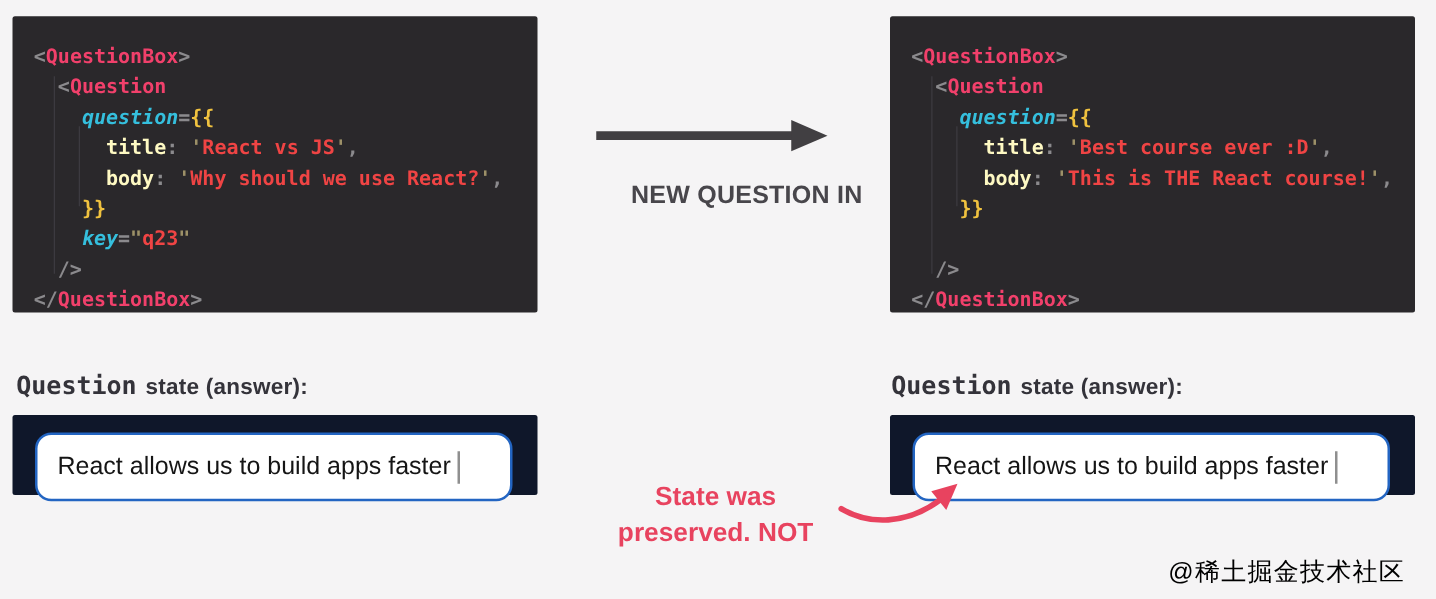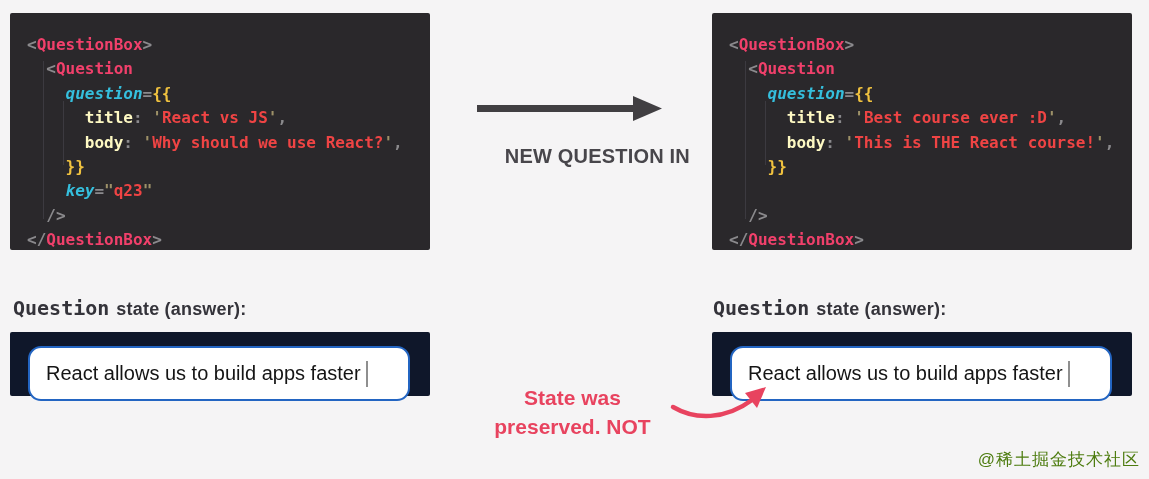--- a/index.html
+++ b/index.html
@@ -69,21 +69,21 @@
   
   .annotation{
     position:absolute;left:455px;top:363px;width:235px;
     text-align:center;font-size:21px;line-height:29px;font-weight:700;
     color:#e8435f;
     margin-top:20px;
   }
   .red-arrow-svg{position:absolute;left:660px;top:378px;}
   
   .watermark{
-    position:absolute;right:9px;bottom:8px;font-size:17px;color:#4d7c0f;
+    position:absolute;right:25px;bottom:8px;font-size:20px;color:#000000;
     letter-spacing:1px;
   }
 </style>
 </head>
 <body>
 
 <div class="code-block left">
   <div class="indent-guide guide-1"></div>
   <div class="indent-guide guide-2"></div>
   <pre class="code-pre"><div class="code-line"><span class="tk-pun">&lt;</span><span class="tk-tag">QuestionBox</span><span class="tk-pun">&gt;</span></div><div class="code-line"><span class="tk-sp">  </span><span class="tk-pun">&lt;</span><span class="tk-tag">Question</span></div><div class="code-line"><span class="tk-sp">    </span><span class="tk-attr">question</span><span class="tk-pun">=</span><span class="tk-brace">{{</span></div><div class="code-line"><span class="tk-sp">      </span><span class="tk-prop">title</span><span class="tk-pun">: </span><span class="tk-quo">'</span><span class="tk-str">React vs JS</span><span class="tk-quo">'</span><span class="tk-pun">,</span></div><div class="code-line"><span class="tk-sp">      </span><span class="tk-prop">body</span><span class="tk-pun">: </span><span class="tk-quo">'</span><span class="tk-str">Why should we use React?</span><span class="tk-quo">'</span><span class="tk-pun">,</span></div><div class="code-line"><span class="tk-sp">    </span><span class="tk-brace">}}</span></div><div class="code-line"><span class="tk-sp">    </span><span class="tk-attr">key</span><span class="tk-pun">=</span><span class="tk-quo">"</span><span class="tk-str">q23</span><span class="tk-quo">"</span></div><div class="code-line"><span class="tk-sp">  </span><span class="tk-pun">/&gt;</span></div><div class="code-line"><span class="tk-pun">&lt;/</span><span class="tk-tag">QuestionBox</span><span class="tk-pun">&gt;</span></div></pre>

